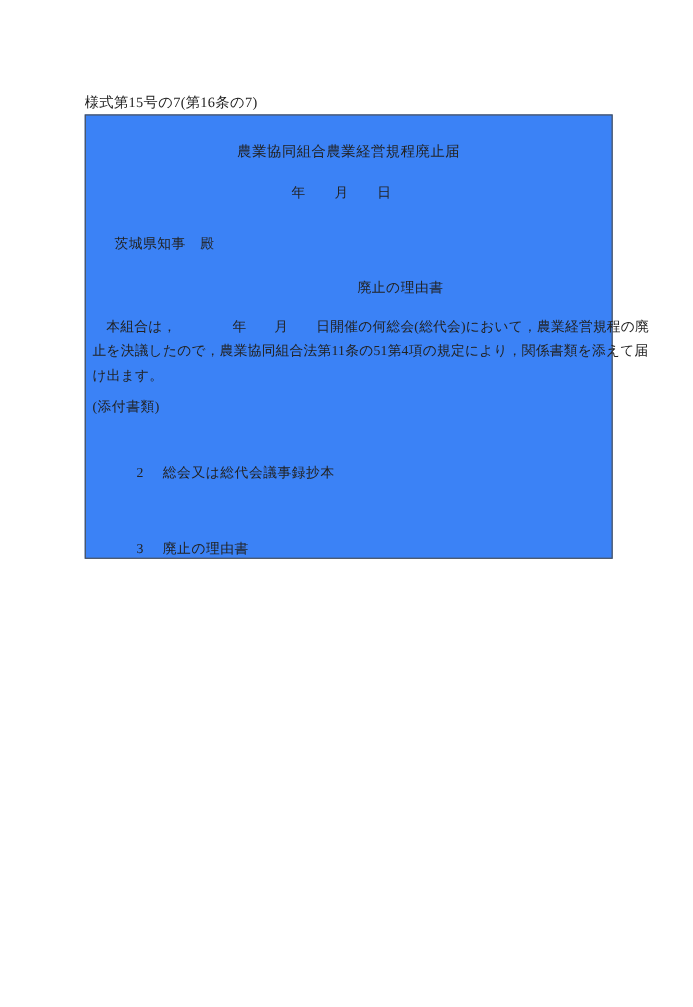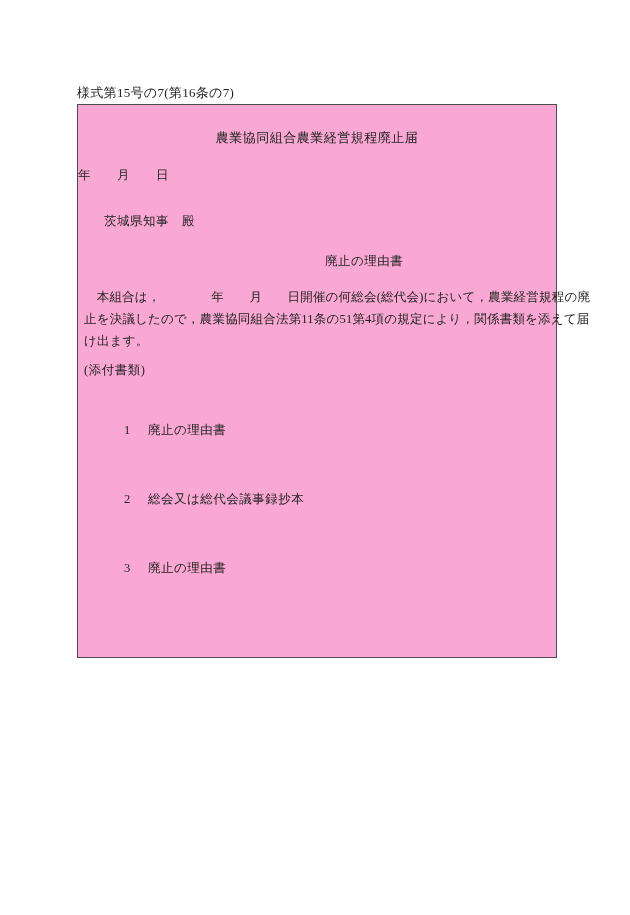--- a/index.html
+++ b/index.html
@@ -23,36 +23,36 @@
     top: 84px;
     font-size: 13px;
     letter-spacing: 0.3px;
     white-space: pre;
   }
   .doc-box {
     position: absolute;
     left: 77px;
     top: 104px;
     width: 480px;
-    height: 554px;
+    height: 404px;
     border: 1px solid #4d4d4d;
-    background: #f9a8d4;
+    background: #3b82f6;
     font-size: 12.5px;
     line-height: 17px;
   }
   .doc-title {
     margin-top: 24px;
     text-align: center;
     font-size: 13px;
     letter-spacing: 0.5px;
     white-space: pre;
   }
   .date-line {
     margin-top: 21px;
-    text-align: left;
+    text-align: center;
     padding-right: 13px;
     white-space: pre;
     letter-spacing: 0.5px;
   }
   .addressee {
     margin-top: 29px;
     padding-left: 26px;
     white-space: pre;
     letter-spacing: 0.5px;
   }
@@ -114,23 +114,20 @@
     <div class="body-text">
       <div>　本組合は，　　　　年　　月　　日開催の何総会(総代会)において，農業経営規程の廃</div>
       <div>止を決議したので，農業協同組合法第11条の51第4項の規定により，関係書類を添えて届</div>
       <div>け出ます。</div>
     </div>
 
     <div class="attachments-heading">(添付書類)</div>
 
     <ul class="attachments-list">
       <li>
-        <span class="item-num">1</span><span>廃止の理由書</span>
-      </li>
-      <li>
         <span class="item-num">2</span><span>総会又は総代会議事録抄本</span>
       </li>
       <li>
         <span class="item-num">3</span><span>廃止の理由書</span>
       </li>
     </ul>
 
   </div>
 </div>
 

